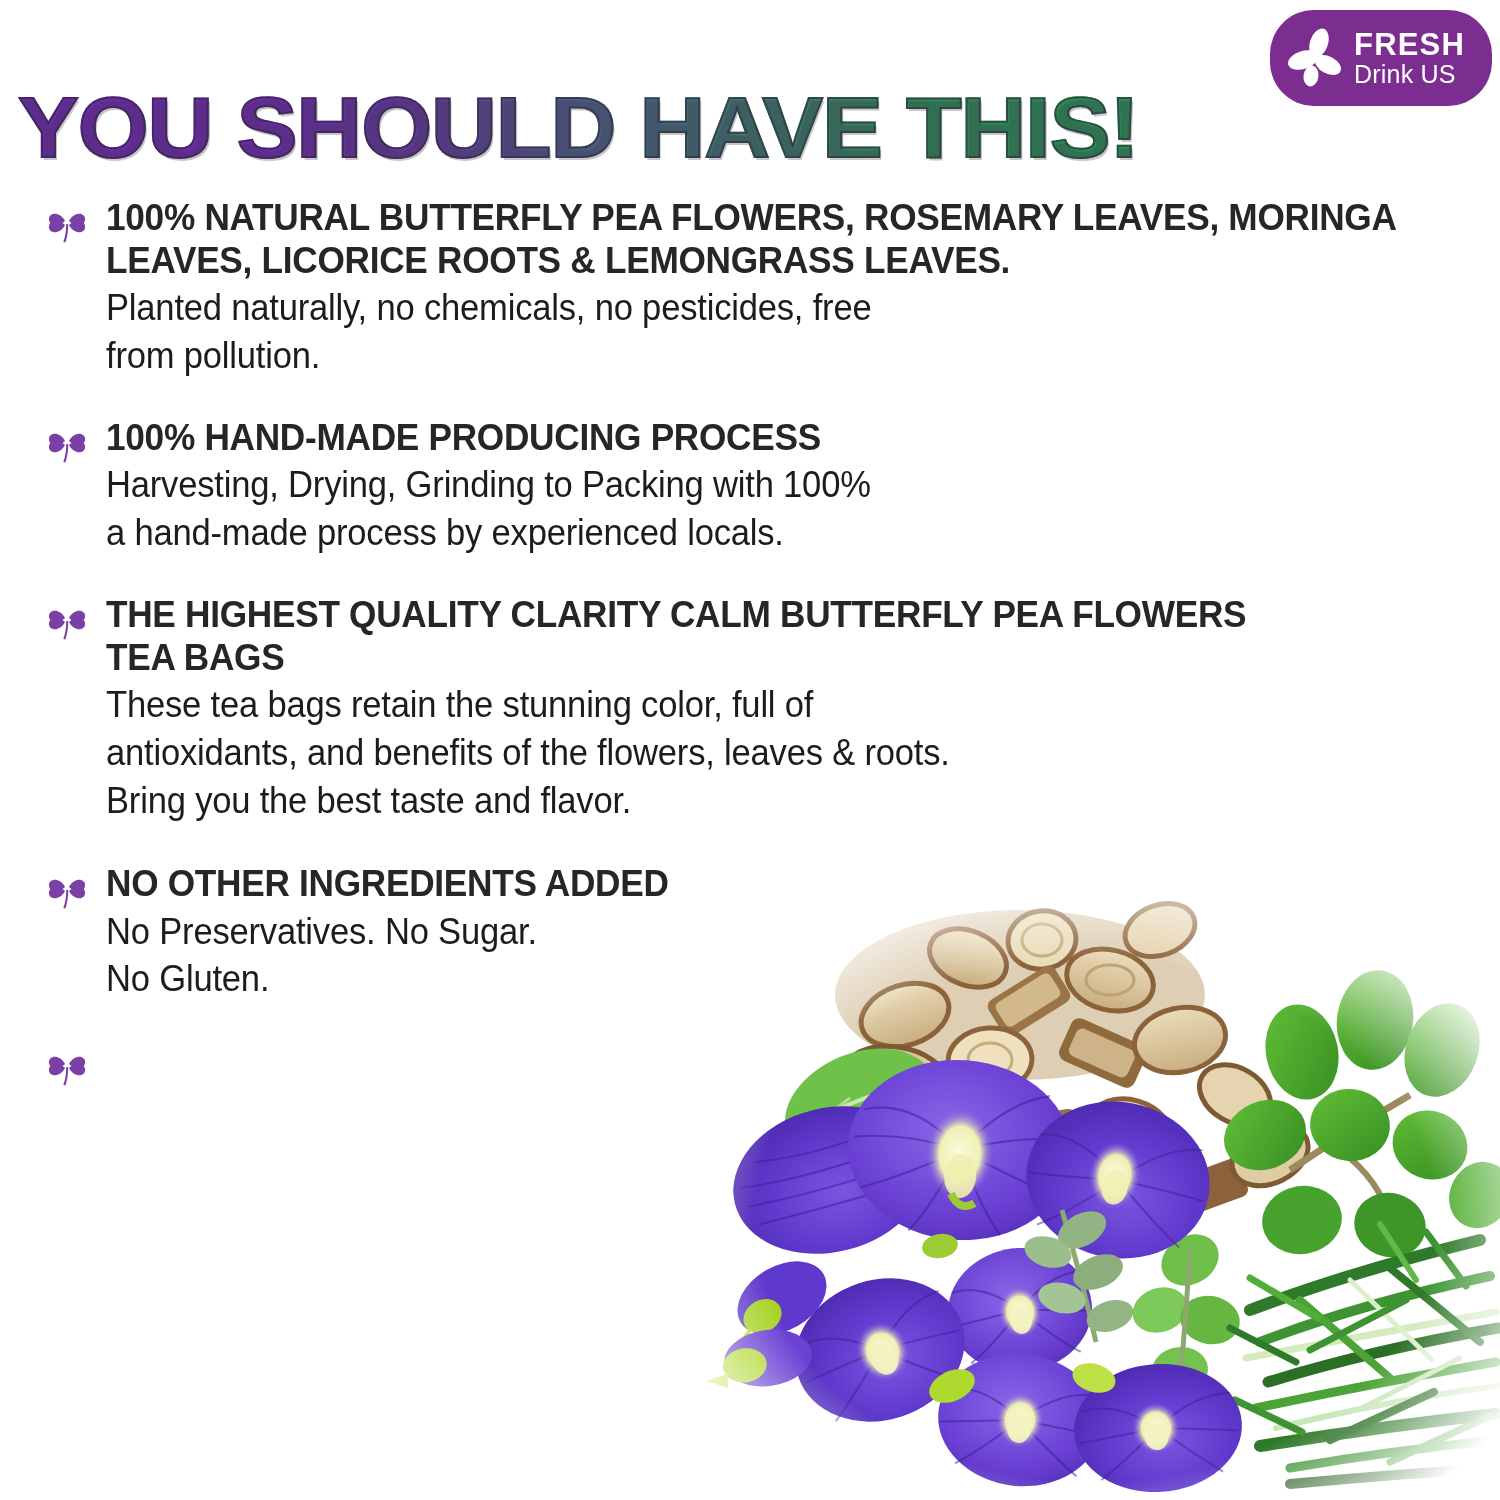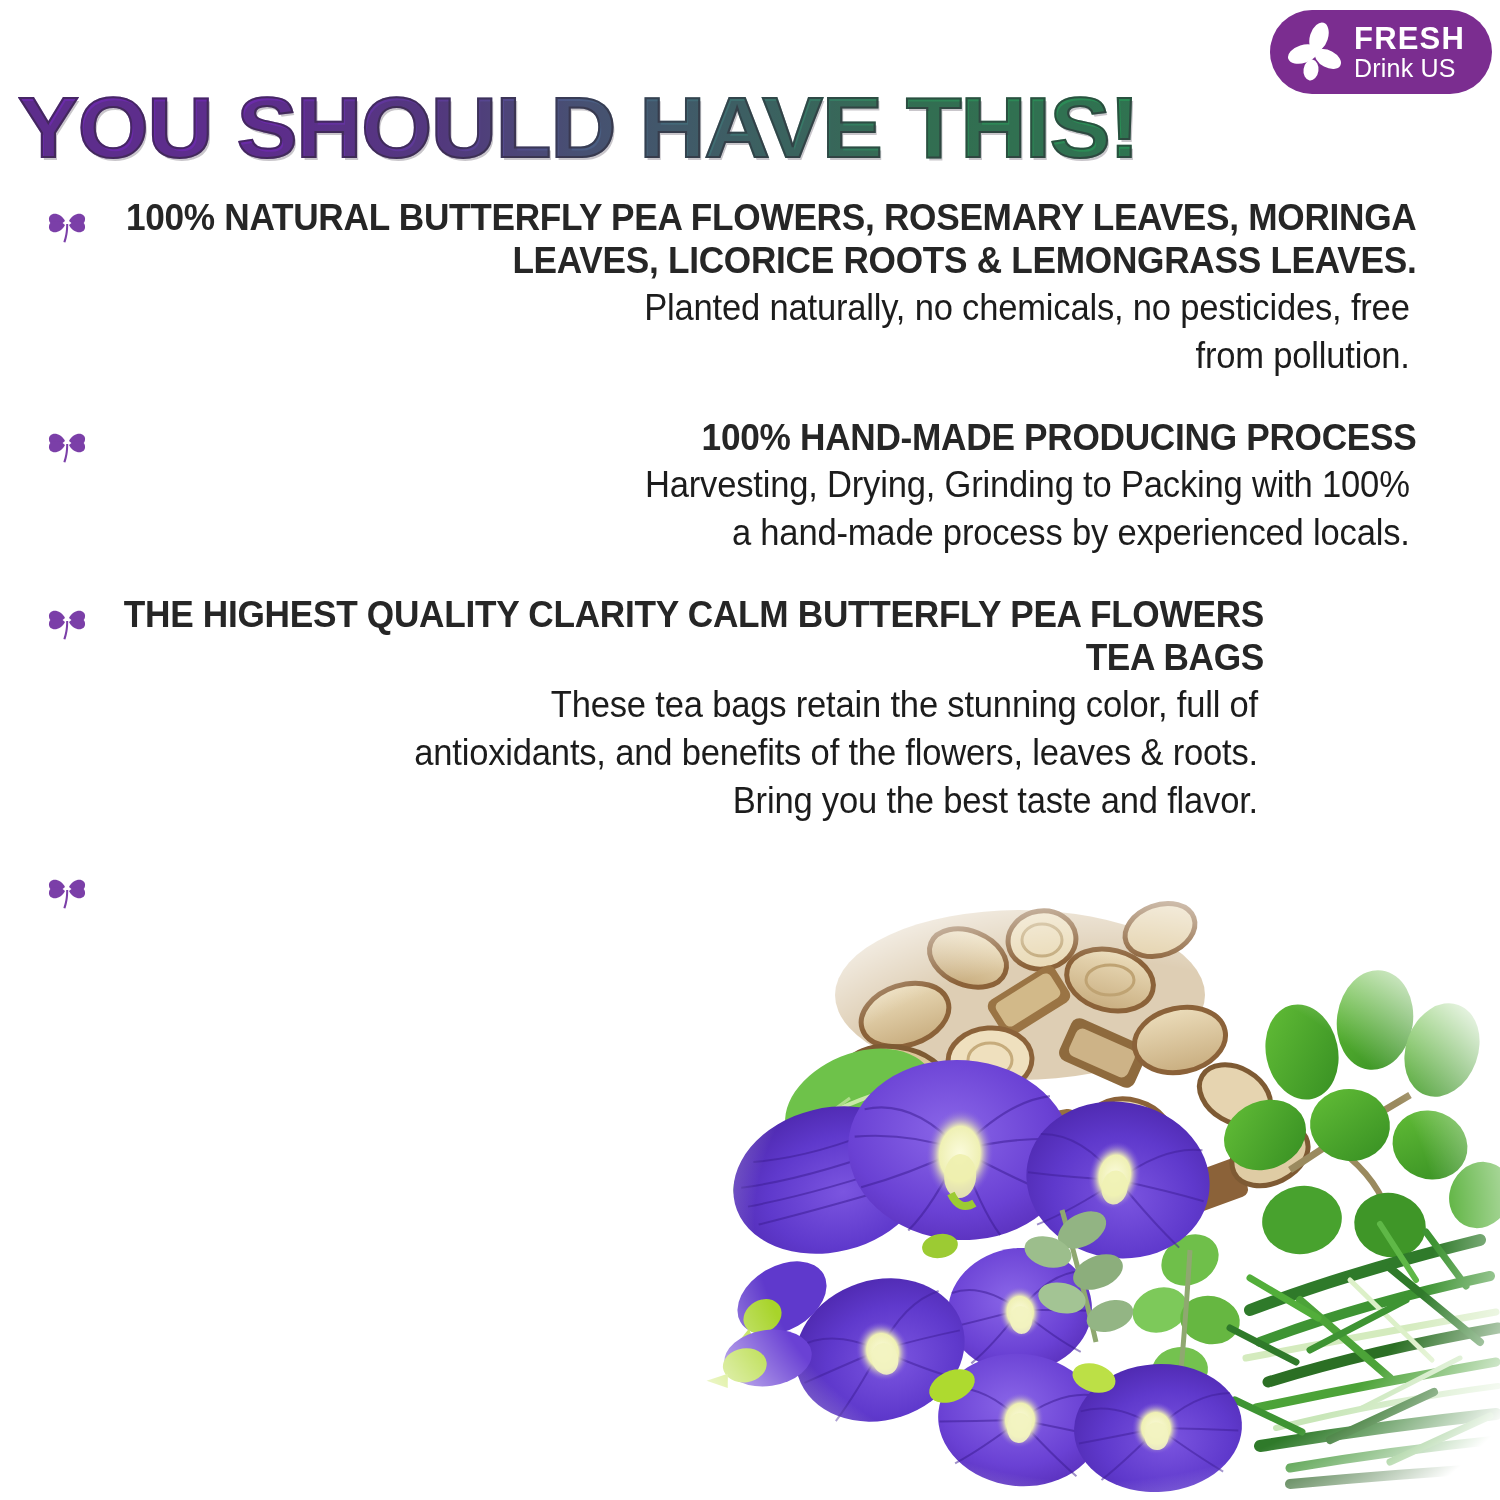--- a/index.html
+++ b/index.html
@@ -7,21 +7,21 @@
     width:1500px;height:1500px;
     background:#ffffff;
     font-family:"Liberation Sans", sans-serif;
     overflow:hidden;
     position:relative;
   }
 
   
   .logo-badge{
     position:absolute; top:10px; right:8px;
-    width:222px; height:84px;
+    width:222px; height:96px;
     background:#7B2D90;
     border-radius:44px;
     display:flex; align-items:center;
     padding:0 14px 0 16px;
     box-sizing:border-box;
     z-index:40;
   }
   .logo-mark{width:62px;height:62px;flex:0 0 62px;display:block;}
   .logo-words{display:flex;flex-direction:column;justify-content:center;margin-left:6px;line-height:1;}
   .logo-fresh{
@@ -77,21 +77,20 @@
   
   .features{
     position:absolute; top:196px; left:44px;
     width:1420px;
     z-index:20;
   }
   .feature{
     display:flex;
     align-items:flex-start;
     margin-bottom:24px;
-    text-align:right;
   }
   .clover{
     flex:0 0 46px;
     width:46px;height:46px;
     margin-top:6px;
     margin-right:16px;
   }
   .clover svg{display:block;width:46px;height:46px;}
   .feature-body{flex:1 1 auto;min-width:0;}
   .feature-title{
@@ -463,20 +462,40 @@
     <div class="feature-body" style="max-width: 1200px;">
       <p class="feature-title">THE HIGHEST QUALITY CLARITY CALM BUTTERFLY PEA FLOWERS TEA BAGS</p>
       <p class="feature-text">
         <span>These tea bags retain the stunning color, full of</span>
         <span>antioxidants, and benefits of the flowers, leaves &amp; roots.</span>
         <span>Bring you the best taste and flavor.</span>
       </p>
     </div>
   </div>
 
+  <div class="feature f4">
+    <span class="clover">
+      <svg viewBox="0 0 46 46" xmlns="http://www.w3.org/2000/svg">
+        <g fill="#7B3FA8">
+          <path d="M21 19 C16 9 4 10 5 18 C6 25 16 24 21 19 Z"></path>
+          <path d="M25 19 C30 9 42 10 41 18 C40 25 30 24 25 19 Z"></path>
+          <path d="M21 23 C16 33 4 32 5 24 C6 17 16 18 21 23 Z"></path>
+          <path d="M25 23 C30 33 42 32 41 24 C40 17 30 18 25 23 Z"></path>
+          <path d="M22.2 22 C22.2 30 21 35 19.4 40 L21.4 40.6 C23.2 35 24.2 30 24.2 22 Z"></path>
+        </g>
+      </svg>
+    </span>
+    <div class="feature-body" style="max-width: 900px;">
+      <p class="feature-title">NO OTHER INGREDIENTS ADDED</p>
+      <p class="feature-text">
+        <span>No Preservatives. No Sugar.</span>
+        <span>No Gluten.</span>
+      </p>
+    </div>
+  </div>
 
   <div class="feature f5">
     <span class="clover">
       <svg viewBox="0 0 46 46" xmlns="http://www.w3.org/2000/svg">
         <g fill="#7B3FA8">
           <path d="M21 19 C16 9 4 10 5 18 C6 25 16 24 21 19 Z"></path>
           <path d="M25 19 C30 9 42 10 41 18 C40 25 30 24 25 19 Z"></path>
           <path d="M21 23 C16 33 4 32 5 24 C6 17 16 18 21 23 Z"></path>
           <path d="M25 23 C30 33 42 32 41 24 C40 17 30 18 25 23 Z"></path>
           <path d="M22.2 22 C22.2 30 21 35 19.4 40 L21.4 40.6 C23.2 35 24.2 30 24.2 22 Z"></path>

